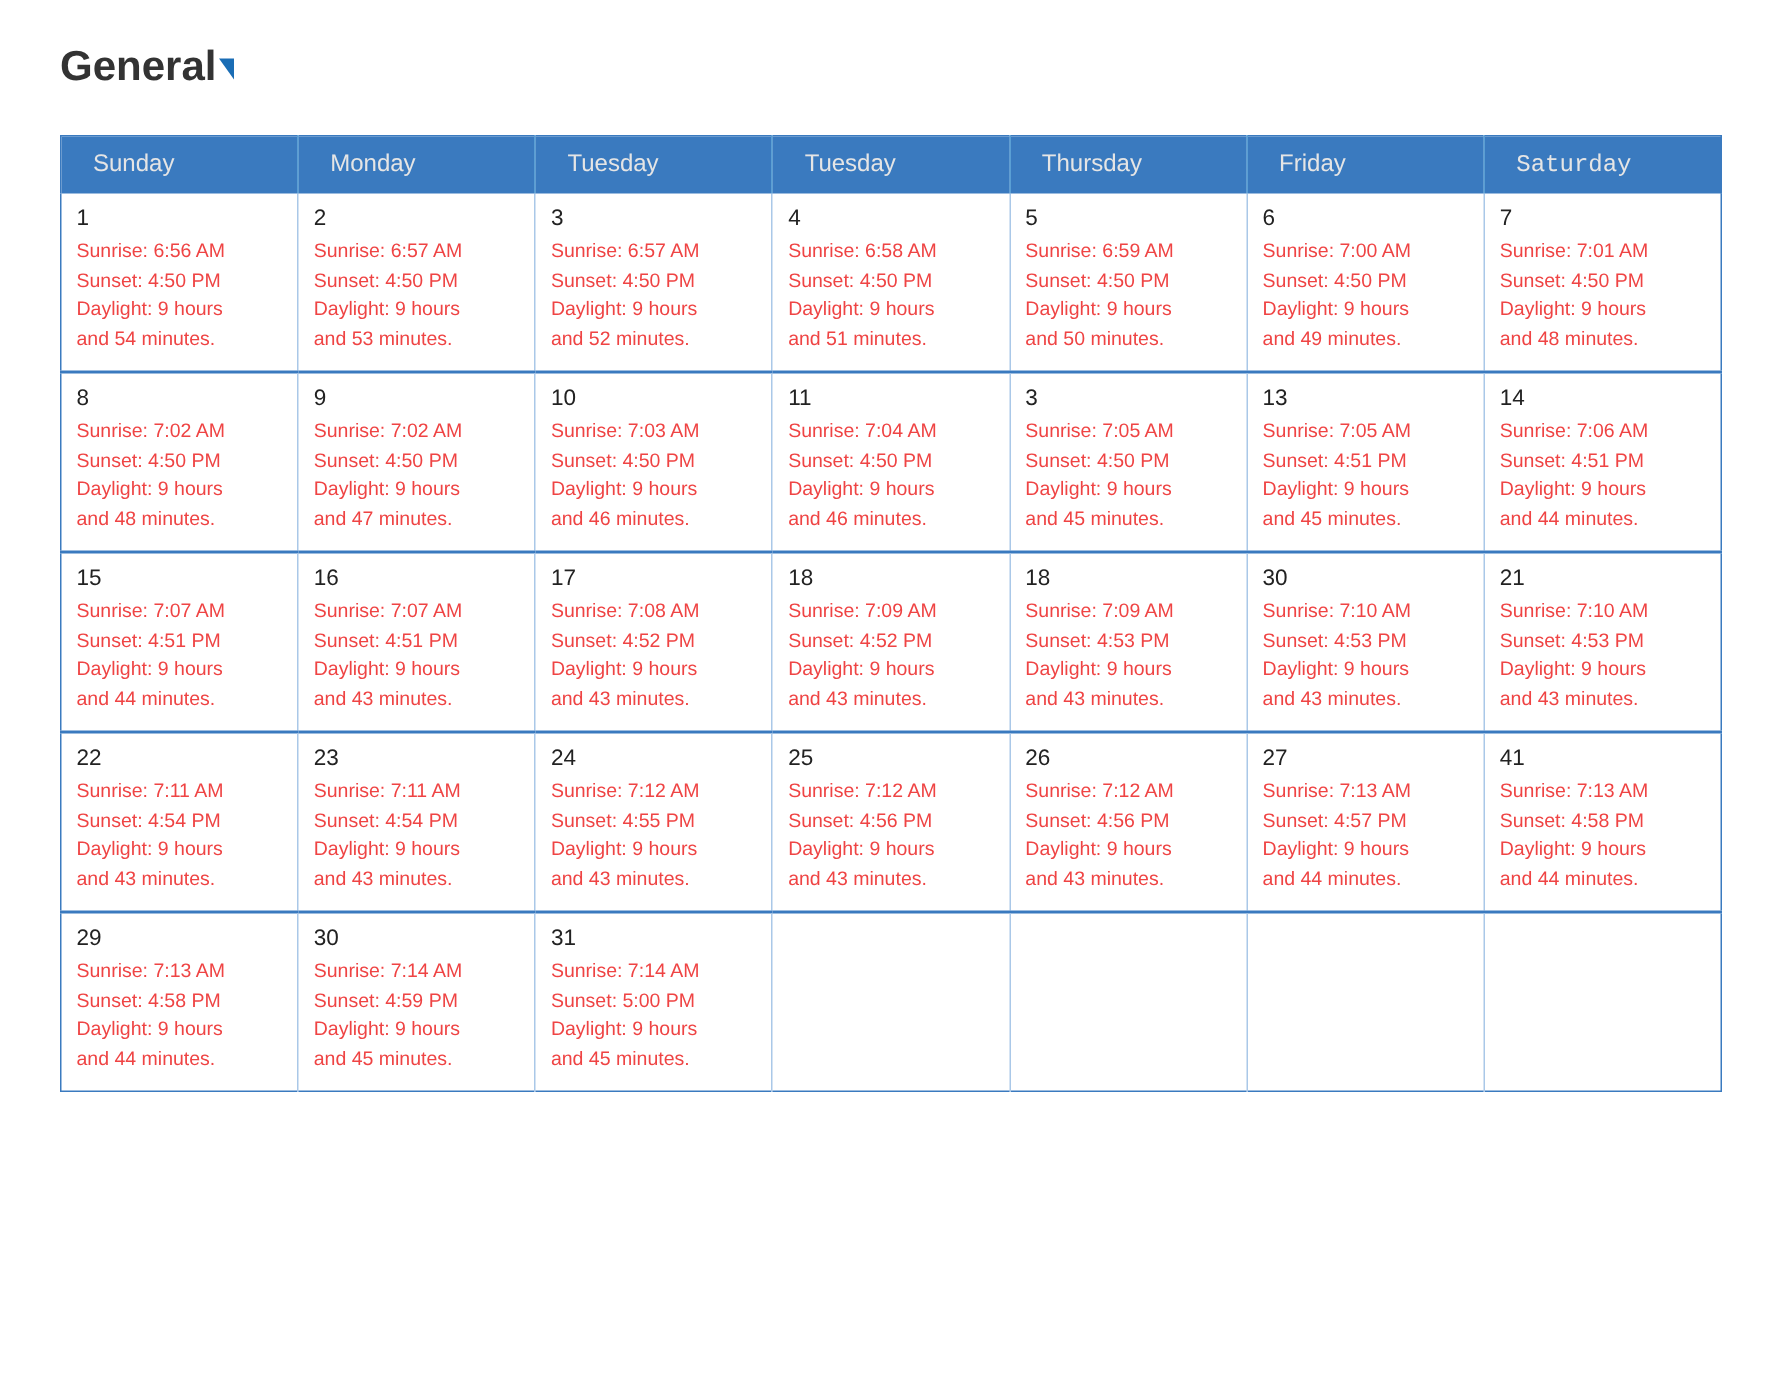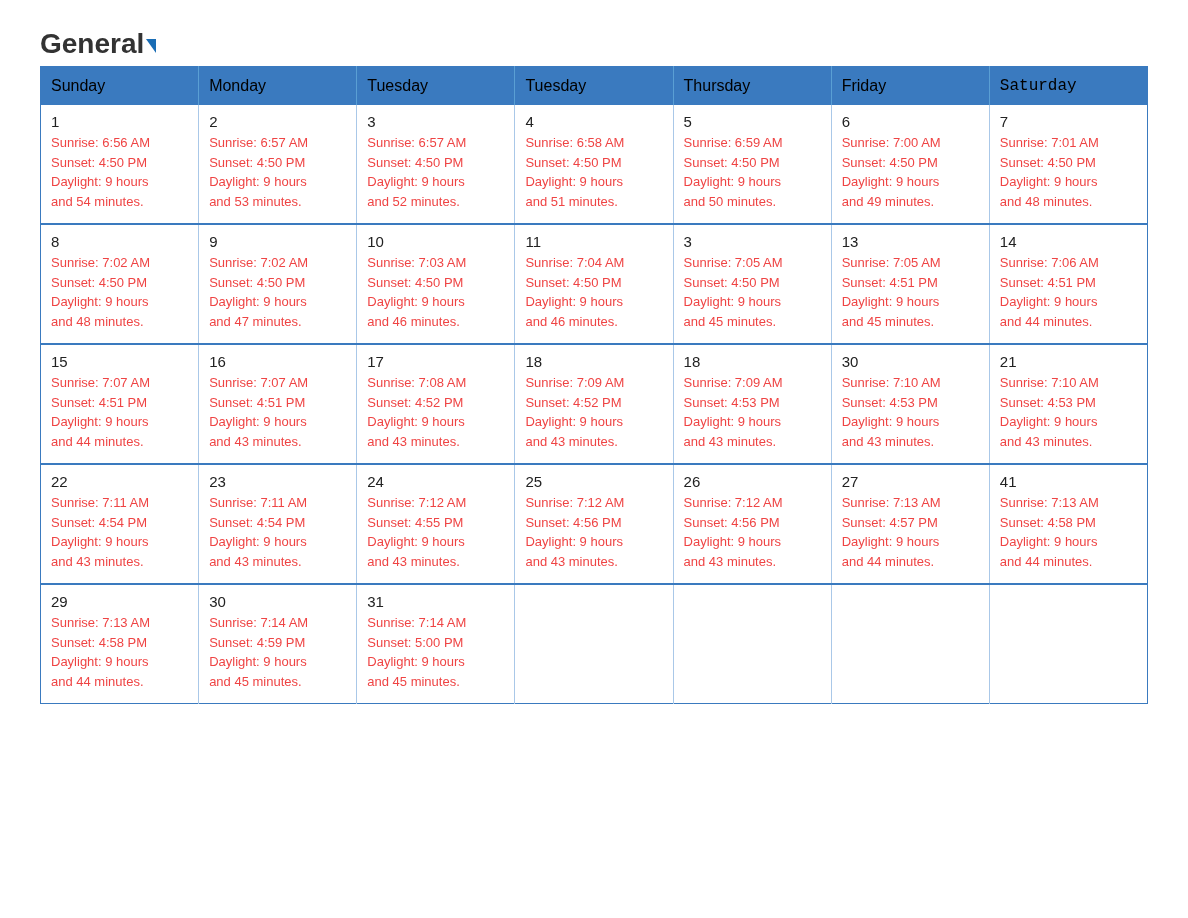--- a/index.html
+++ b/index.html
@@ -8,21 +8,21 @@
       background: #fff;
       color: #222;
       padding: 30px 40px;
       width: 1188px;
       min-height: 918px;
     }
     .header-section {
       display: flex;
       justify-content: space-between;
       align-items: flex-start;
-      margin-bottom: 10px;
+      margin-bottom: 34px;
     }
     .logo-area {
       display: flex;
       flex-direction: column;
       align-items: flex-start;
     }
     .logo-text {
       font-size: 28px;
       font-weight: bold;
       color: #333;
@@ -59,24 +59,24 @@
       color: #444;
       margin-top: 4px;
     }
     .calendar-table {
       width: 100%;
       border-collapse: collapse;
       border: 1px solid #3a7abf;
     }
     .calendar-table thead tr th {
       background-color: #3a7abf;
-      color: #000000;
+      color: #e5e5e5;
       font-size: 16px;
       font-weight: normal;
-      padding: 10px 10px;
+      padding: 10px 21px;
       text-align: left;
       border-right: 1px solid #5a9fd4;
     }
     .calendar-table thead tr th:last-child {
       border-right: none;
       font-family: Liberation Mono, monospace;
     }
     .calendar-table tbody tr td {
       vertical-align: top;
       padding: 8px 10px 12px 10px;

